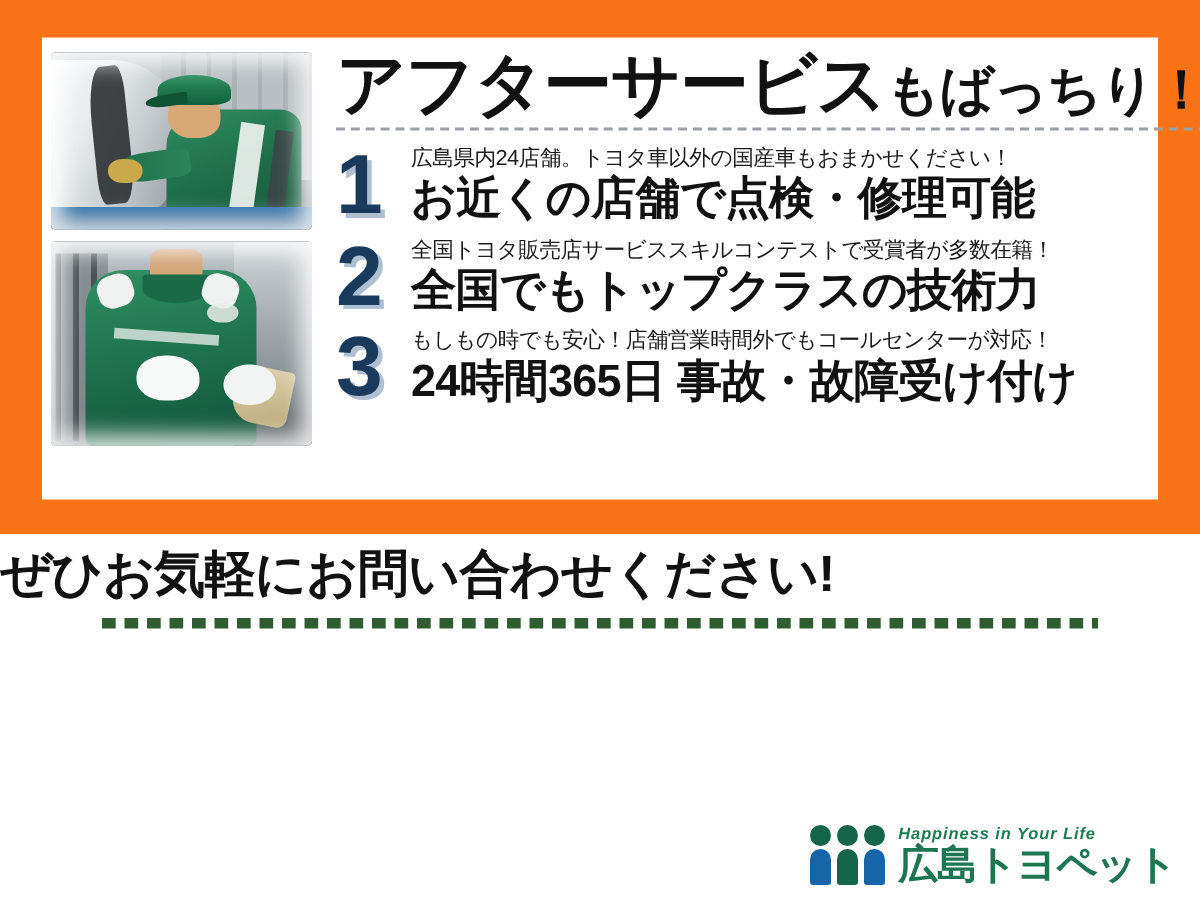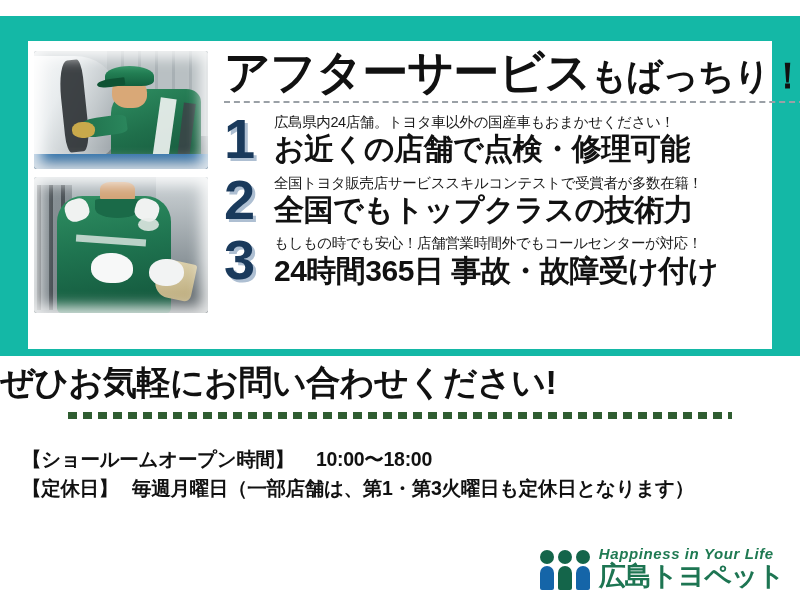--- a/index.html
+++ b/index.html
@@ -17,24 +17,24 @@
     width: 800px;
     height: 600px;
     background: #ffffff;
     overflow: hidden;
   }
 
   
   .top-frame {
     position: absolute;
     left: 0;
-    top: 16px;
+    top: 0;
     width: 800px;
     height: 356px;
-    background: #14b8a6;
+    background: #f97316;
     box-sizing: border-box;
     padding: 25px 28px 23px 28px;
   }
   .top-frame-inner {
     width: 100%;
     height: 100%;
     background: #ffffff;
     box-sizing: border-box;
     display: flex;
     flex-direction: row;
@@ -335,21 +335,21 @@
     width: 14px;
     height: 24px;
     border-radius: 7px 7px 2px 2px;
   }
   .logo-mark .bar.b1 { left: 0;  background: #1565a8; }
   .logo-mark .bar.b2 { left: 18px; background: #14654a; }
   .logo-mark .bar.b3 { left: 36px; background: #1565a8; }
 
   .logo-text { display: flex; flex-direction: column; }
   .logo-tagline {
-    font-size: 15px;
+    font-size: 11px;
     font-style: italic;
     font-weight: 700;
     color: #1f7a52;
     letter-spacing: 0.6px;
     margin-bottom: 1px;
   }
   .logo-name {
     font-size: 27px;
     font-weight: 700;
     color: #1d7552;
@@ -438,28 +438,20 @@
     </div>
   </div>
 
   <div class="lower">
 
     <div class="cta-wrap">
       <div class="cta">ぜひお気軽にお問い合わせください!</div>
       <div class="cta-underline"></div>
     </div>
 
-    <div class="hours">
-      <div>
-        <span>【ショールームオープン時間】</span><span class="gap"></span><span>10:00〜18:00</span>
-      </div>
-      <div>
-        <span>【定休日】</span><span class="gap-s"></span><span>毎週月曜日（一部店舗は、第1・第3火曜日も定休日となります）</span>
-      </div>
-    </div>
 
     <div class="logo">
       <div class="logo-mark">
         <span class="dot d1"></span>
           <span class="dot d2"></span>
           <span class="dot d3"></span>
         <span class="bar b1"></span>
           <span class="bar b2"></span>
           <span class="bar b3"></span>
       </div>

